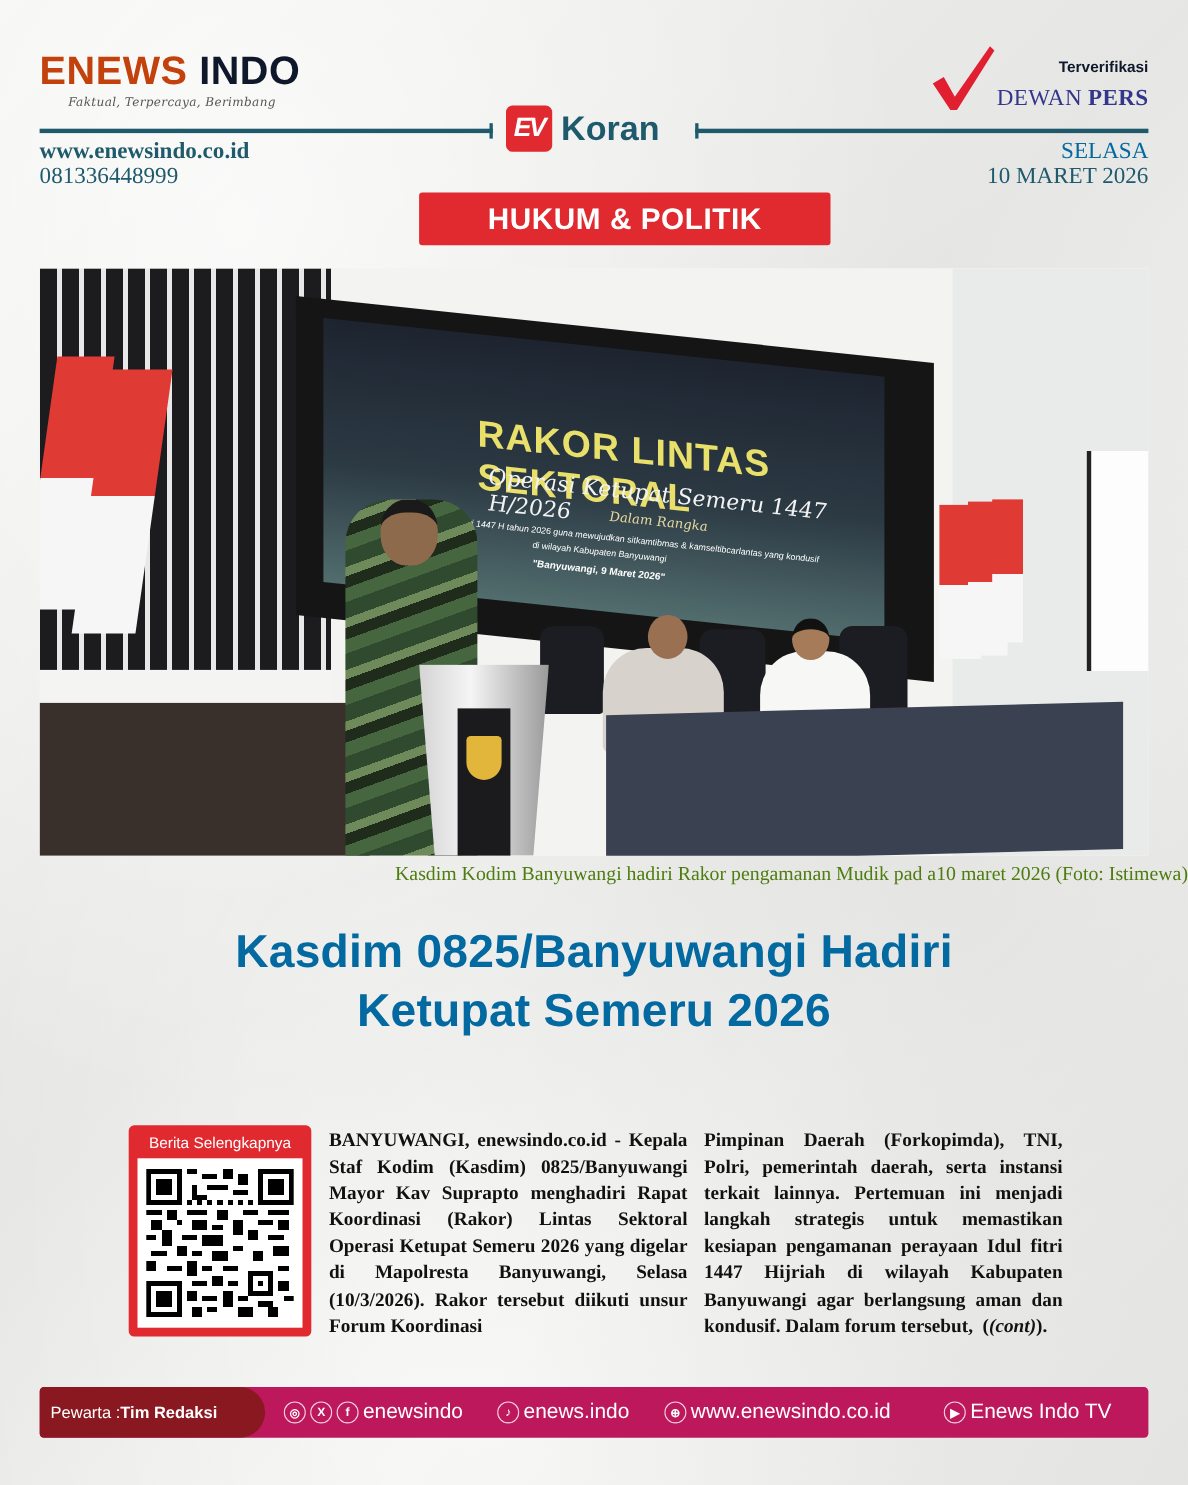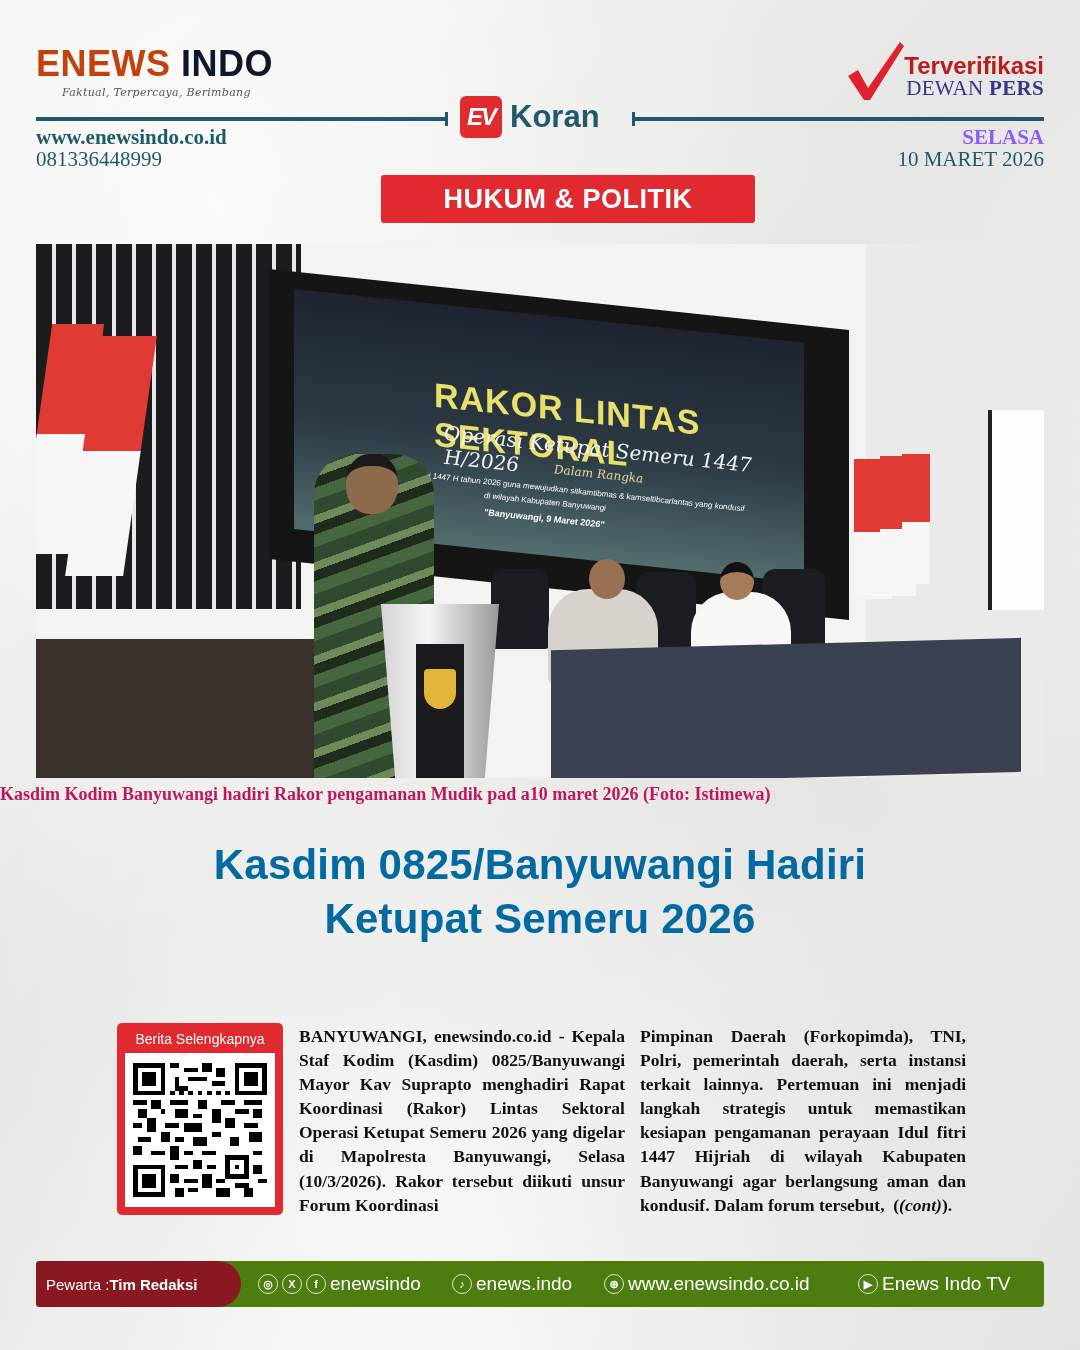--- a/index.html
+++ b/index.html
@@ -18,60 +18,60 @@
   .abs { position: absolute; }
 
   
   .brand { left: 36px; top: 46px; font-family: "Liberation Sans", sans-serif; font-weight: 700; font-size: 36px; letter-spacing: 0.5px; line-height: 1; }
   .brand .red { color: #c2410c; }
   .brand .blue { color: #0f172a; }
   .tagline { left: 62px; top: 86px; font-family: "DejaVu Serif", serif; font-style: italic; font-size: 11px; color: #555; letter-spacing: 0.3px; }
 
   .verif { right: 36px; top: 40px; width: 200px; height: 64px; }
   .verif .check { position: absolute; left: 0; top: 0; width: 64px; height: 62px; }
-  .verif .t1 { position: absolute; right: 0; top: 12px; font-family: "Liberation Sans", sans-serif; font-weight: 700; font-size: 24px; color: #b91c1c; }
+  .verif .t1 { position: absolute; right: 0; top: 12px; font-family: "Liberation Sans", sans-serif; font-weight: 700; font-size: 14px; color: #0f172a; }
   .verif .t2 { position: absolute; right: 0; top: 36px; font-family: "Liberation Serif", serif; font-size: 21px; color: #33368a; letter-spacing: 0.3px; }
   .verif .t2 b { font-weight: 700; }
 
   .rule { height: 4px; background: #1f5a6c; top: 117px; }
   .rule.left { left: 36px; width: 412px; }
   .rule.right { left: 632px; width: 412px; }
   .tick { width: 3px; height: 14px; background: #1f5a6c; top: 112px; }
 
   .koran { left: 460px; top: 96px; height: 42px; display: flex; align-items: center; gap: 8px; }
   .ev-logo { width: 42px; height: 42px; background: #e02a2f; border-radius: 6px; color: #fff; font-family: "Liberation Sans", sans-serif; font-weight: 700; font-style: italic; font-size: 24px; display: flex; align-items: center; justify-content: center; letter-spacing: -2px; }
   .koran-text { font-family: "Liberation Sans", sans-serif; font-weight: 700; font-size: 31px; color: #1f5a6c; }
 
   .site { left: 36px; top: 125px; font-weight: 700; font-size: 21px; color: #1f5a6c; }
   .phone { left: 36px; top: 147px; font-size: 21px; color: #1f5a6c; }
-  .day { right: 36px; top: 125px; font-weight: 700; font-size: 21px; color: #8b5cf6; text-align: right; }
+  .day { right: 36px; top: 125px; font-weight: 400; font-size: 21px; color: #0369a1; text-align: right; }
   .date { right: 36px; top: 147px; font-size: 21px; color: #1f5a6c; text-align: right; }
 
   .category { left: 381px; top: 175px; width: 374px; height: 48px; background: #e02a2f; color: #fff; font-family: "Liberation Sans", sans-serif; font-weight: 700; font-size: 27px; display: flex; align-items: center; justify-content: center; border-radius: 3px; letter-spacing: 0.5px; }
 
   
   .photo { left: 36px; top: 244px; width: 1008px; height: 534px; overflow: hidden; background: #f4f4f2; }
   .photo > div { position: absolute; }
 
-  .caption { left: 0; width: 1080px; top: 784px; text-align: left; font-size: 18px; color: #be185d; font-weight: bold; }
+  .caption { left: 0; width: 1080px; top: 784px; text-align: right; font-size: 18px; color: #4d7c0f; }
 
   .headline { left: 60px; width: 960px; top: 838px; text-align: center; font-family: "Liberation Sans", sans-serif; font-weight: 700; font-size: 42px; line-height: 54px; color: #0369a1; letter-spacing: 0.2px; }
 
   
   .qr-card { left: 117px; top: 1023px; width: 166px; height: 192px; background: #e02a2f; border-radius: 5px; }
   .qr-label { position: absolute; left: 0; width: 100%; top: 8px; text-align: center; color: #fff; font-family: "Liberation Sans", sans-serif; font-size: 14px; }
   .qr-box { position: absolute; left: 8px; top: 30px; width: 150px; height: 154px; background: #fff; padding: 8px; }
   .qr-box svg { width: 100%; height: 100%; display: block; }
 
   .body-col { top: 1024px; width: 326px; font-weight: 700; font-size: 17.5px; line-height: 24.1px; text-align: justify; color: #111; }
   .body-col.c1 { left: 299px; }
   .body-col.c2 { left: 640px; }
 
   
-  .footer { left: 36px; top: 1261px; width: 1008px; height: 46px; background: #4d7c0f; border-radius: 4px; overflow: hidden; font-family: "Liberation Sans", sans-serif; color: #fff; }
+  .footer { left: 36px; top: 1261px; width: 1008px; height: 46px; background: #be185d; border-radius: 4px; overflow: hidden; font-family: "Liberation Sans", sans-serif; color: #fff; }
   .reporter { position: absolute; left: 0; top: 0; width: 205px; height: 46px; background: #8a1820; border-radius: 0 24px 24px 0; display: flex; align-items: center; padding-left: 10px; font-size: 15px; white-space: nowrap; }
   .reporter b { font-weight: 700; }
   .social { position: absolute; top: 0; height: 46px; display: flex; align-items: center; gap: 2px; font-size: 19px; }
   .circ { width: 20px; height: 20px; border: 1.3px solid rgba(255,255,255,0.8); border-radius: 50%; display: inline-flex; align-items: center; justify-content: center; font-size: 11px; font-weight: 700; color: #fff; margin-right: 2px; }
 </style>
 </head>
 <body>
 
 <div class="abs brand">
   <span class="red">ENEWS</span>

